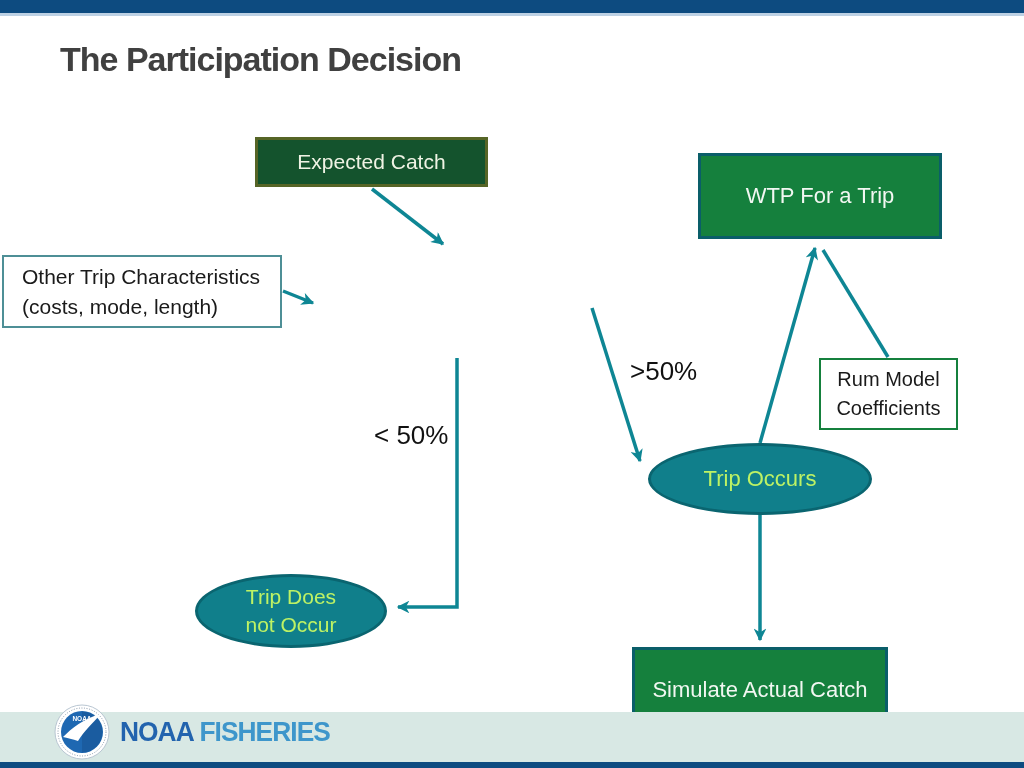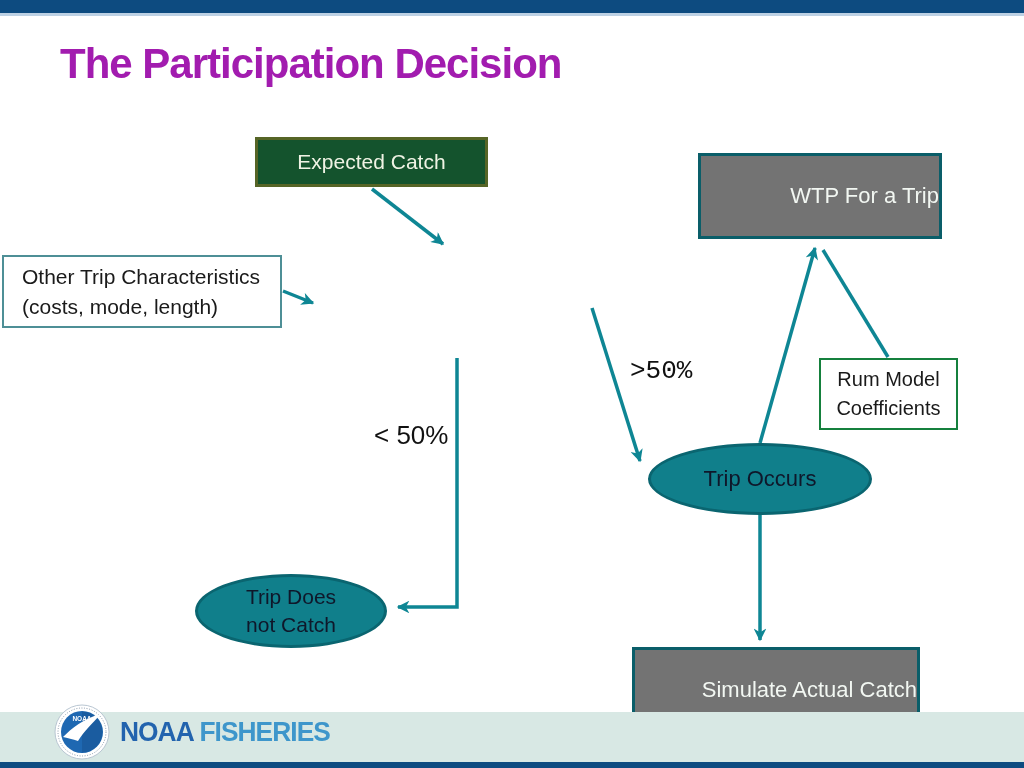--- a/index.html
+++ b/index.html
@@ -8,45 +8,45 @@
     background:#ffffff;font-family:"Liberation Sans",sans-serif;
   }
   
   .top-bar{position:absolute;left:0;top:0;width:1024px;height:13px;background:#0D4B80;}
   .top-bar-underline{position:absolute;left:0;top:13px;width:1024px;height:3px;background:#BDD1E4;}
   .footer-band{position:absolute;left:0;top:712px;width:1024px;height:50px;background:#D8E8E4;}
   .bottom-strip{position:absolute;left:0;top:762px;width:1024px;height:6px;background:#0D4B80;}
 
   .slide-title{
     position:absolute;left:60px;top:40px;width:700px;
-    font-size:42px;font-weight:bold;color:#a21caf;letter-spacing:-1px;
+    font-size:34px;font-weight:bold;color:#404040;letter-spacing:-1px;
   }
 
   
   .node{position:absolute;display:flex;align-items:center;justify-content:center;
     text-align:center;box-sizing:border-box;}
   .preline{white-space:pre-line;}
-  .teal-box{background:#737373;border:3px solid #0A5E69;color:#F2F7F2;justify-content:flex-end;}
+  .teal-box{background:#15803d;border:3px solid #0A5E69;color:#F2F7F2;}
   .olive-box{background:#14532d;border:3px solid #566526;color:#EFF3E4;}
   .white-box{background:#FFFFFF;color:#1A1A1A;}
-  .ellipse{background:#107F8B;border:3px solid #0A6570;color:#0f172a;border-radius:50%;}
+  .ellipse{background:#107F8B;border:3px solid #0A6570;color:#bef264;border-radius:50%;}
 
   .n-expected{left:255px;top:137px;width:233px;height:50px;font-size:21px;}
   .n-wtp{left:698px;top:153px;width:244px;height:86px;font-size:22px;}
   .n-other{left:2px;top:255px;width:280px;height:73px;border:2px solid #4E8F96;
     justify-content:flex-start;text-align:left;padding-left:18px;font-size:21px;line-height:30px;}
   .n-rum{left:322px;top:255px;width:271px;height:103px;font-size:22px;line-height:31px;}
   .n-coeff{left:819px;top:358px;width:139px;height:72px;border:2px solid #15803d;
     font-size:20px;line-height:29px;}
   .n-trip-occurs{left:648px;top:443px;width:224px;height:72px;font-size:22px;}
   .n-trip-not{left:195px;top:574px;width:192px;height:74px;font-size:21px;line-height:28px;}
-  .n-simulate{left:632px;top:647px;width:288px;height:86px;font-size:22px;}
+  .n-simulate{left:632px;top:647px;width:256px;height:86px;font-size:22px;}
 
   .edge-label{position:absolute;color:#111111;font-size:26px;}
-  .label-gt50{left:630px;top:356px;font-family:Liberation Mono, monospace;}
+  .label-gt50{left:630px;top:356px;}
   .label-lt50{left:374px;top:420px;}
 
   #connectors{position:absolute;left:0;top:0;pointer-events:none;}
 
   
   .logo{position:absolute;left:54px;top:712px;width:320px;height:40px;display:flex;align-items:center;z-index:3;}
   .logo-emblem{width:56px;height:56px;flex:0 0 auto;}
   .logo-wordmark{margin-left:10px;font-weight:bold;font-size:28px;letter-spacing:-1px;
     transform:scaleX(0.94);transform-origin:left center;white-space:nowrap;}
   .word-noaa{color:#2263AE;}
@@ -97,21 +97,21 @@
     <span class="preline">Rum Model
 Coefficients</span>
   </div>
 
   <div class="node ellipse n-trip-occurs">
     <span>Trip Occurs</span>
   </div>
 
   <div class="node ellipse n-trip-not">
     <span class="preline">Trip Does
-not Catch</span>
+not Occur</span>
   </div>
 
   <div class="node teal-box n-simulate">
     <span>Simulate Actual Catch</span>
   </div>
 
   <div class="edge-label label-gt50">&gt;50%</div>
   <div class="edge-label label-lt50">&lt; 50%</div>
 
   <div class="footer-band"></div>

